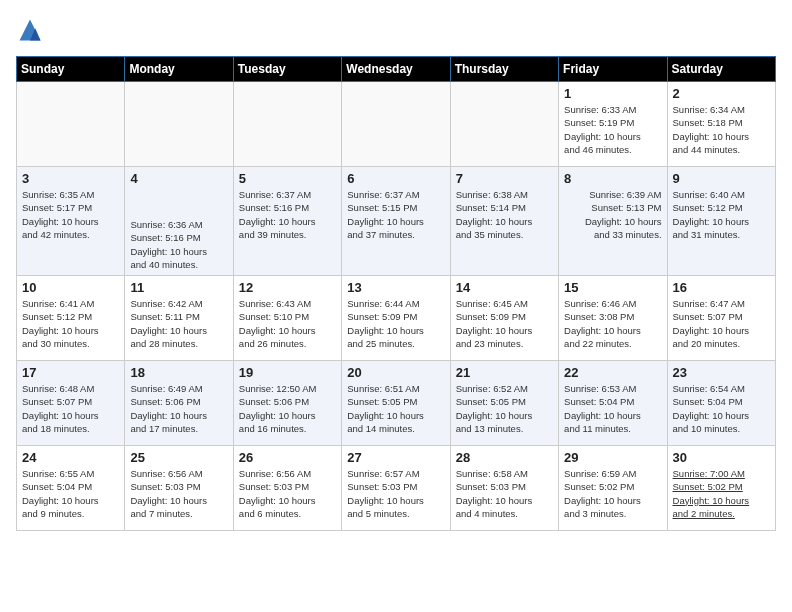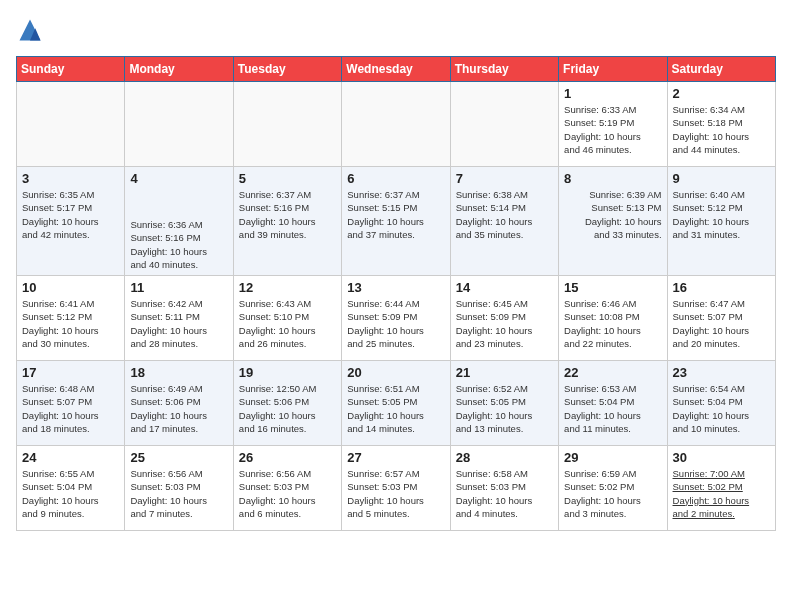--- a/index.html
+++ b/index.html
@@ -41,21 +41,21 @@
     .location-title {
       font-size: 16px;
       color: #444;
     }
     .calendar-table {
       width: 100%;
       border-collapse: collapse;
       table-layout: fixed;
     }
     .calendar-table thead tr th {
-      background-color: #ef4444;
+      background-color: #000000;
       color: #fff;
       font-size: 12px;
       font-weight: bold;
       padding: 5px 4px;
       border: 1px solid #2d6aa0;
       text-align: left;
     }
     .calendar-table tbody tr td {
       border: 1px solid #ccc;
       vertical-align: top;
@@ -225,21 +225,21 @@
         <td>
           <span class="day-number">14</span>
           <div class="day-info" style="white-space: pre-line;">Sunrise: 6:45 AM
 Sunset: 5:09 PM
 Daylight: 10 hours
 and 23 minutes.</div>
         </td>
         <td>
           <span class="day-number">15</span>
           <div class="day-info" style="white-space: pre-line;">Sunrise: 6:46 AM
-Sunset: 10:08 PM
+Sunset: 3:08 PM
 Daylight: 10 hours
 and 22 minutes.</div>
         </td>
         <td>
           <span class="day-number">16</span>
           <div class="day-info" style="white-space: pre-line;">Sunrise: 6:47 AM
 Sunset: 5:07 PM
 Daylight: 10 hours
 and 20 minutes.</div>
         </td>

